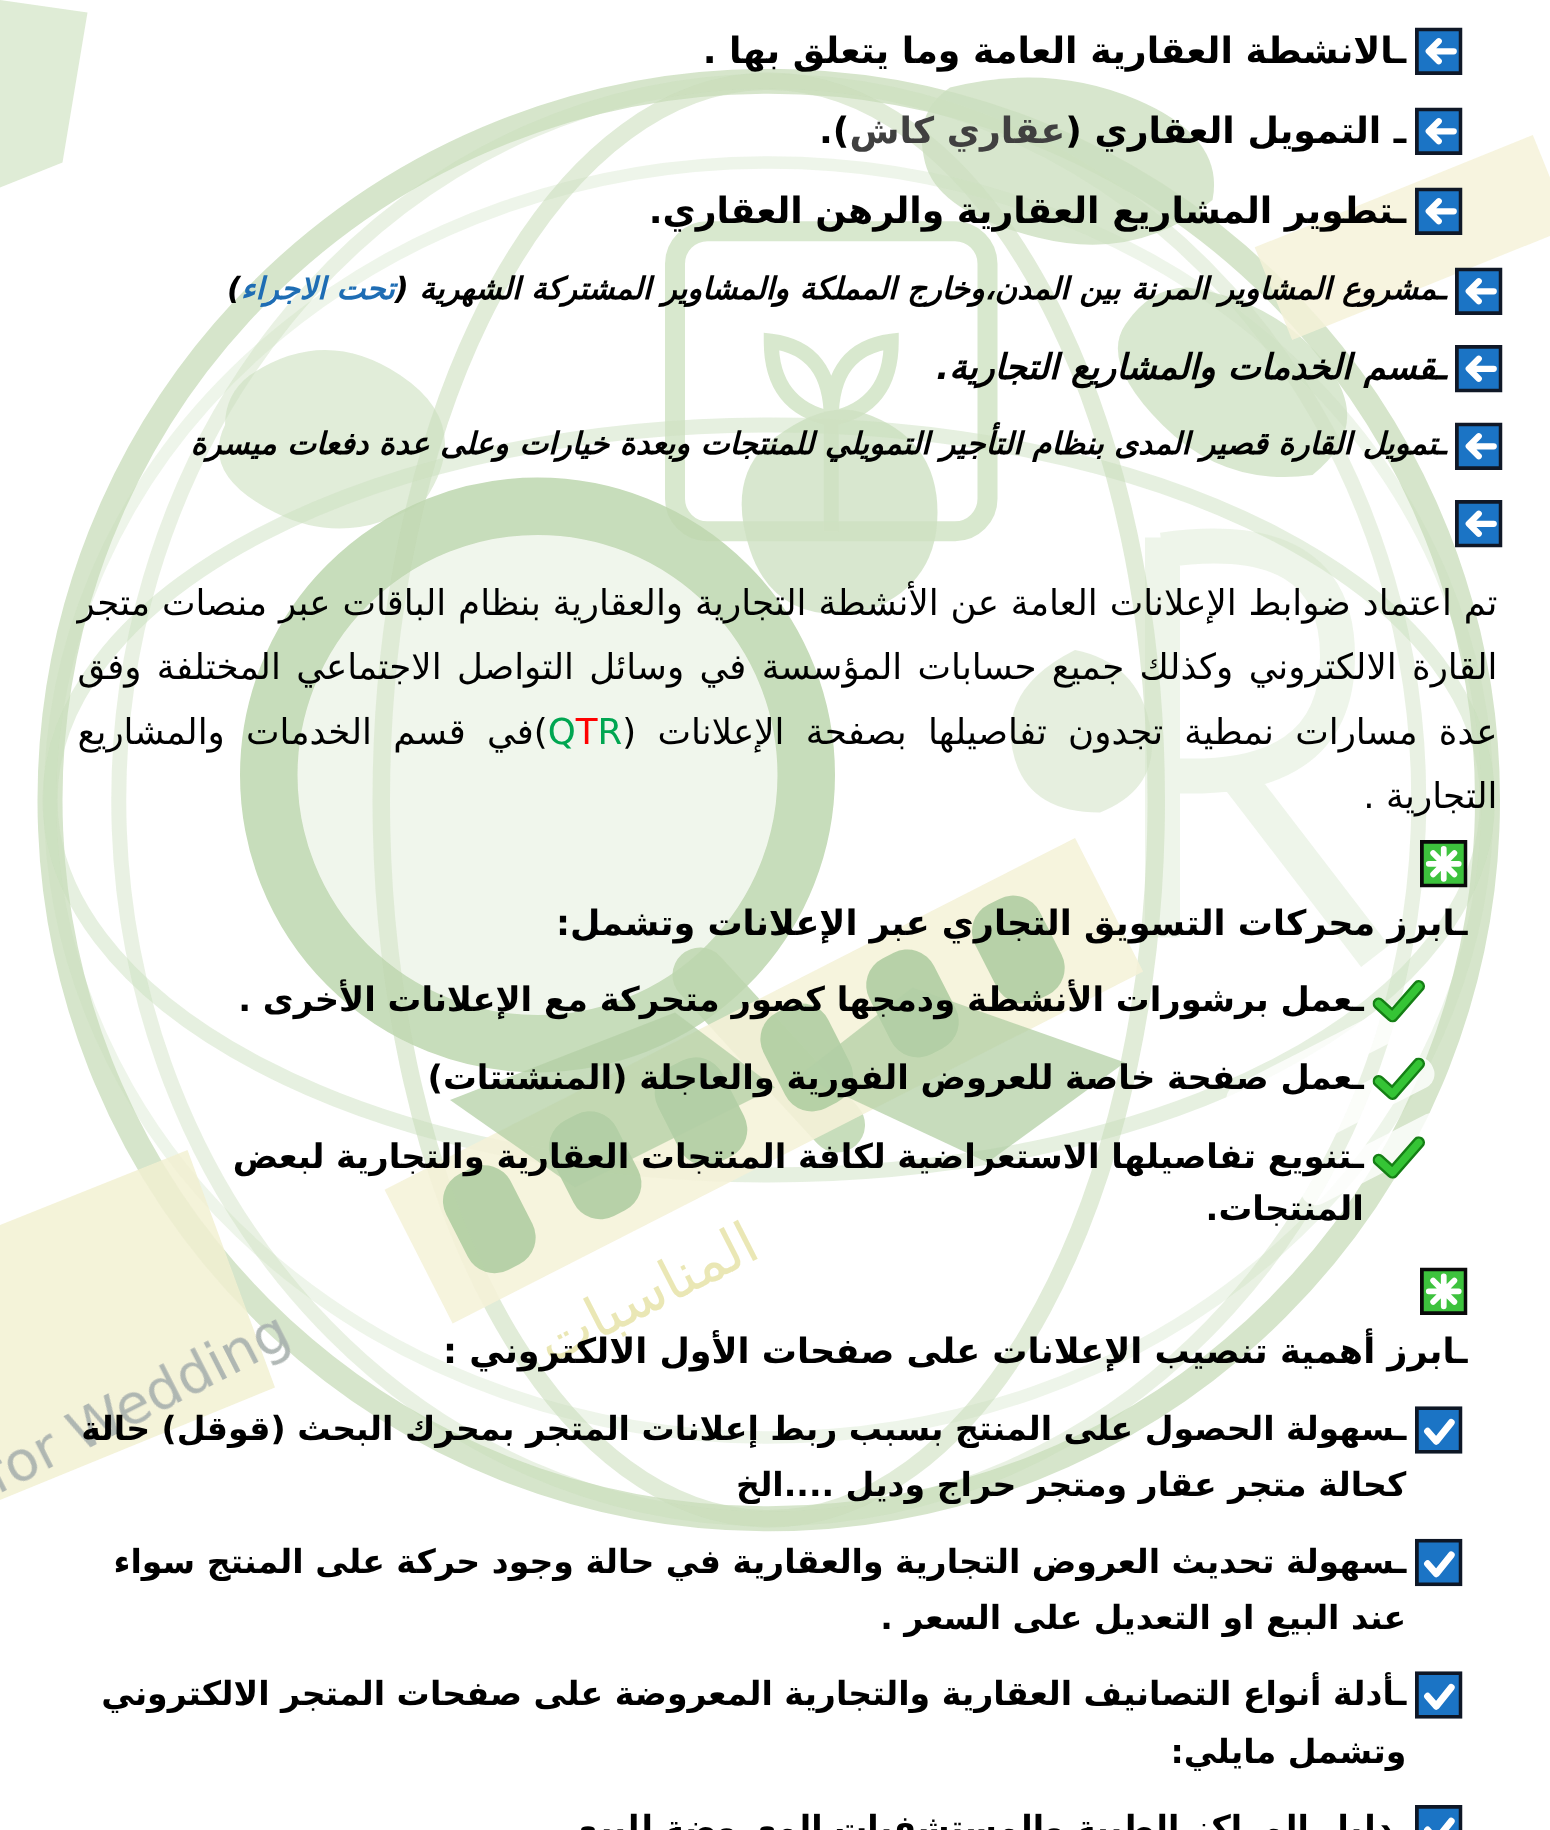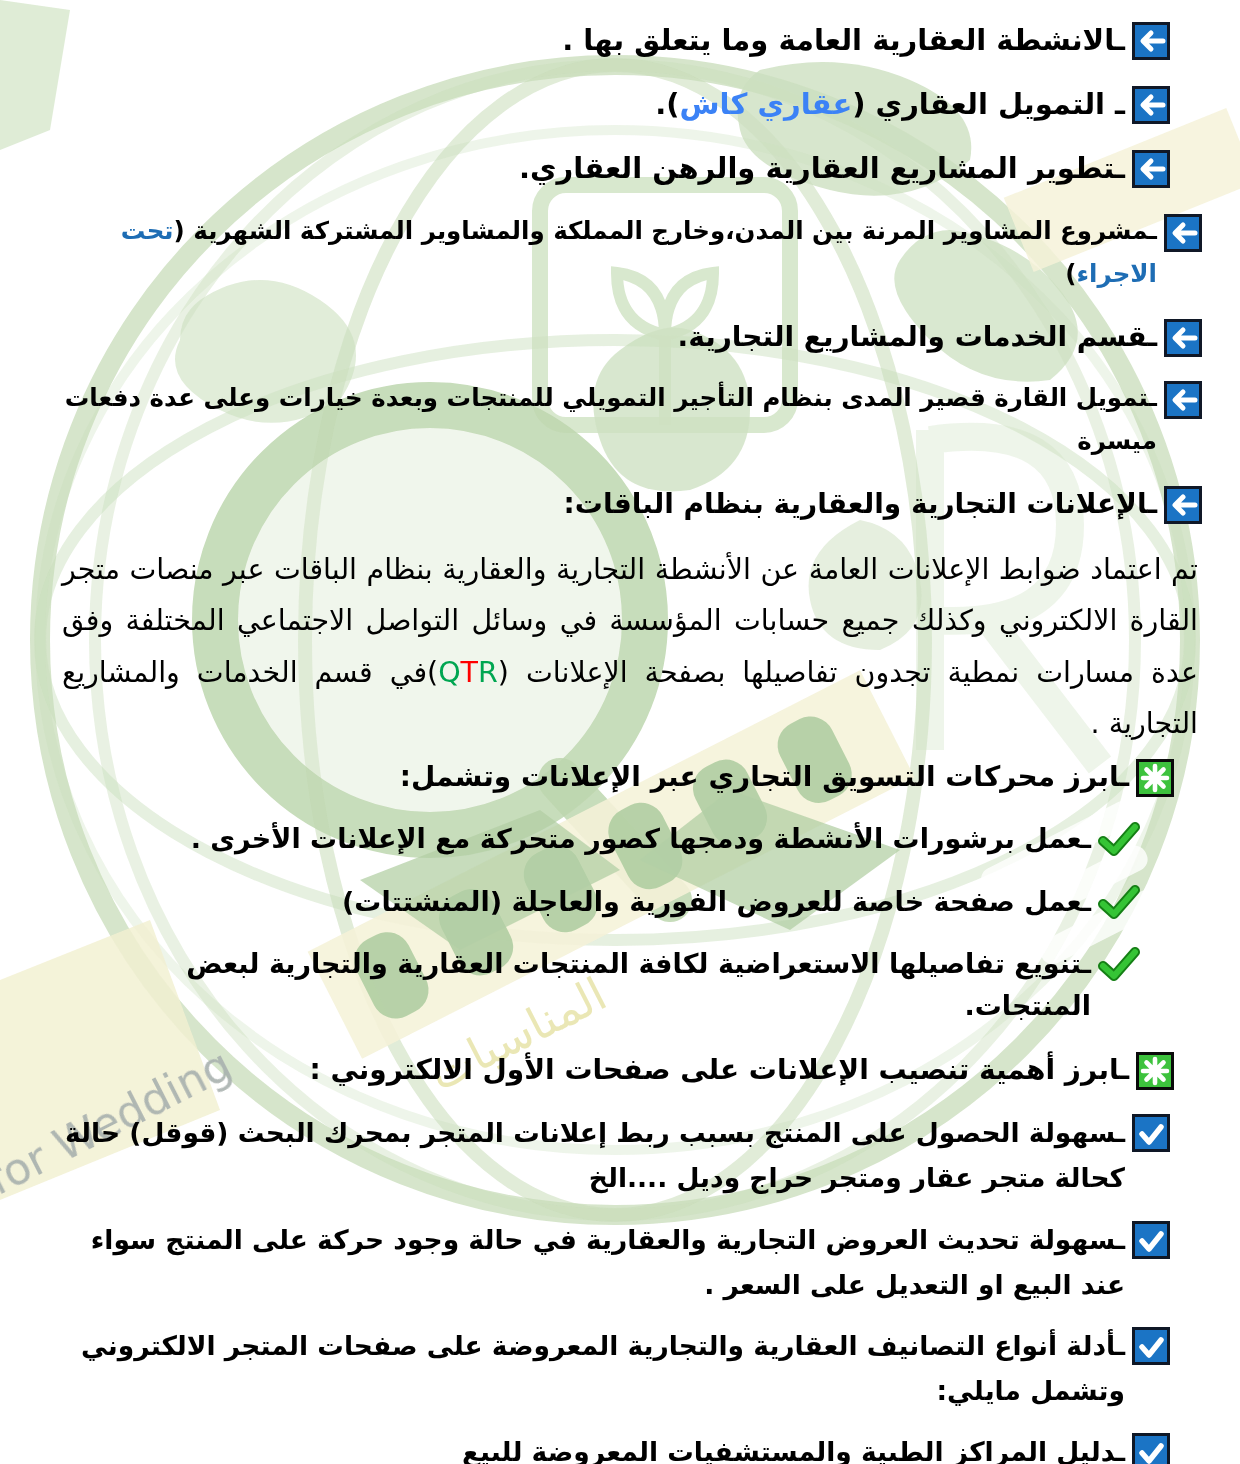--- a/index.html
+++ b/index.html
@@ -7,23 +7,23 @@
   .page{position:relative;width:1240px;height:1464px;direction:rtl;
         font-family:"DejaVu Sans",sans-serif;background:#ffffff;}
   .wm{position:absolute;left:0;top:0;width:1240px;height:1464px;z-index:0;}
   .content{position:relative;z-index:1;padding:18px 30px 0 58px;}
   .row{display:flex;align-items:flex-start;gap:7px;margin-bottom:19px;}
   .icon{flex:0 0 auto;margin-top:4px;line-height:0;}
   .txt{font-weight:700;color:#000;font-size:28px;line-height:1.55;}
   
   .r-arrow-sm{margin-right:40px;}
   .r-arrow-sm .txt{font-size:29px;}
-  .r-arrow{margin-right:8px;}
+  .r-arrow{margin-right:8px;font-style:italic;}
   .r-small .txt{font-size:24.5px;line-height:1.75;}
-  .r-asterisk{margin-right:36px;}
+  .r-asterisk{margin-right:36px;flex-direction:column;}
   .r-check{margin-right:70px;margin-bottom:21px;}
   .r-check .txt{font-size:27px;}
   .r-checkbox{margin-right:40px;margin-bottom:16px;}
   .r-checkbox .txt{font-size:26.5px;line-height:1.7;}
   .para{margin:2px 12px 6px 4px;font-weight:400;color:#000;
         font-size:28.5px;line-height:1.8;text-align:justify;}
 </style>
 </head>
 <body>
 
@@ -86,21 +86,21 @@
     <rect x="1.5" y="1.5" width="35" height="35" fill="#1b74c5" stroke="#101827" stroke-width="3"></rect>
     <path d="M31 19H12M19 11l-8 8 8 8" stroke="#ffffff" stroke-width="5" fill="none" stroke-linecap="round" stroke-linejoin="round"></path>
   </svg></span>
     <span class="txt"><span>ـالانشطة العقارية العامة وما يتعلق بها .</span></span>
   </div>
       <div class="row r-arrow-sm">
     <span class="icon"><svg width="38" height="38" viewBox="0 0 38 38" xmlns="http://www.w3.org/2000/svg">
     <rect x="1.5" y="1.5" width="35" height="35" fill="#1b74c5" stroke="#101827" stroke-width="3"></rect>
     <path d="M31 19H12M19 11l-8 8 8 8" stroke="#ffffff" stroke-width="5" fill="none" stroke-linecap="round" stroke-linejoin="round"></path>
   </svg></span>
-    <span class="txt"><span>ـ التمويل العقاري (</span><span style="color: #3b82f6;">عقاري كاش</span><span>).</span></span>
+    <span class="txt"><span>ـ التمويل العقاري (</span><span style="color: #404040;">عقاري كاش</span><span>).</span></span>
   </div>
       <div class="row r-arrow-sm">
     <span class="icon"><svg width="38" height="38" viewBox="0 0 38 38" xmlns="http://www.w3.org/2000/svg">
     <rect x="1.5" y="1.5" width="35" height="35" fill="#1b74c5" stroke="#101827" stroke-width="3"></rect>
     <path d="M31 19H12M19 11l-8 8 8 8" stroke="#ffffff" stroke-width="5" fill="none" stroke-linecap="round" stroke-linejoin="round"></path>
   </svg></span>
     <span class="txt"><span>ـتطوير المشاريع العقارية والرهن العقاري.</span></span>
   </div>
       <div class="row r-arrow r-small">
     <span class="icon"><svg width="38" height="38" viewBox="0 0 38 38" xmlns="http://www.w3.org/2000/svg">
@@ -121,21 +121,20 @@
     <rect x="1.5" y="1.5" width="35" height="35" fill="#1b74c5" stroke="#101827" stroke-width="3"></rect>
     <path d="M31 19H12M19 11l-8 8 8 8" stroke="#ffffff" stroke-width="5" fill="none" stroke-linecap="round" stroke-linejoin="round"></path>
   </svg></span>
     <span class="txt"><span>ـتمويل القارة قصير المدى بنظام التأجير التمويلي للمنتجات وبعدة خيارات وعلى عدة دفعات ميسرة</span></span>
   </div>
       <div class="row r-arrow">
     <span class="icon"><svg width="38" height="38" viewBox="0 0 38 38" xmlns="http://www.w3.org/2000/svg">
     <rect x="1.5" y="1.5" width="35" height="35" fill="#1b74c5" stroke="#101827" stroke-width="3"></rect>
     <path d="M31 19H12M19 11l-8 8 8 8" stroke="#ffffff" stroke-width="5" fill="none" stroke-linecap="round" stroke-linejoin="round"></path>
   </svg></span>
-    <span class="txt"><span>ـالإعلانات التجارية والعقارية بنظام الباقات:</span></span>
   </div>
       <p class="para"><span class="txt-seg"><span>تم اعتماد ضوابط الإعلانات العامة عن الأنشطة التجارية والعقارية بنظام الباقات عبر منصات متجر القارة الالكتروني وكذلك جميع حسابات المؤسسة في وسائل التواصل الاجتماعي المختلفة وفق عدة مسارات نمطية تجدون تفاصيلها بصفحة الإعلانات (</span><span style="color: rgb(0, 166, 81);">Q</span><span style="color: rgb(255, 0, 0);">T</span><span style="color: rgb(0, 166, 81);">R</span><span>)في قسم الخدمات والمشاريع التجارية .</span></span></p>
       <div class="row r-asterisk">
     <span class="icon"><svg width="38" height="38" viewBox="0 0 38 38" xmlns="http://www.w3.org/2000/svg">
     <rect x="1.5" y="1.5" width="35" height="35" fill="#3dc23d" stroke="#0a0a0a" stroke-width="3"></rect>
     <path d="M19 7v24M7 19h24M10.5 10.5l17 17M27.5 10.5l-17 17" stroke="#ffffff" stroke-width="4.6" stroke-linecap="round"></path>
   </svg></span>
     <span class="txt"><span>ـابرز محركات التسويق التجاري عبر الإعلانات وتشمل:</span></span>
   </div>
       <div class="row r-check">

